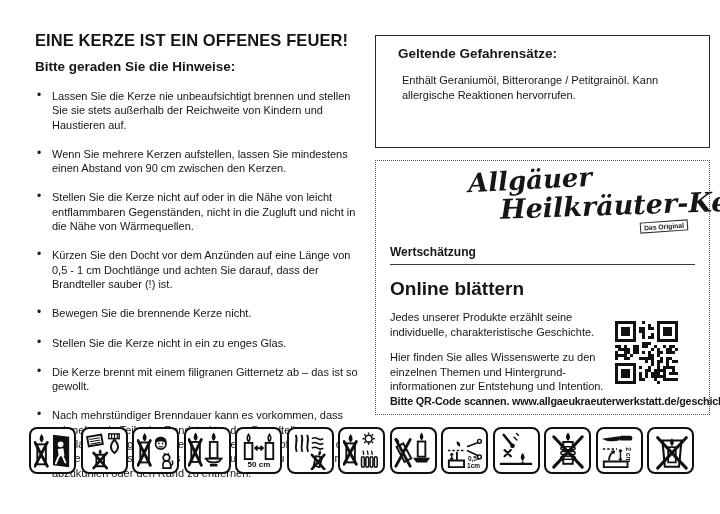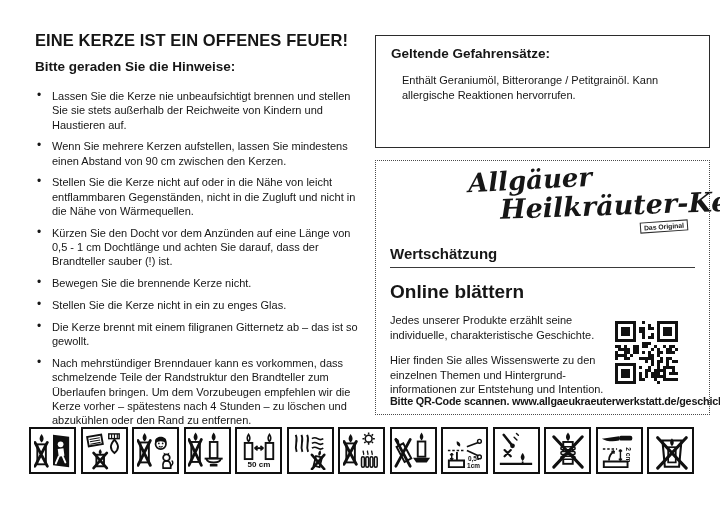--- a/index.html
+++ b/index.html
@@ -7,57 +7,57 @@
     width:720px;height:514px;position:relative;overflow:hidden;
     background:#ffffff;color:#161616;
     font-family:"Liberation Sans", sans-serif;
     -webkit-font-smoothing:antialiased;
   }
   
   .left-col{position:absolute;left:35px;top:31px;width:330px;}
   .main-heading{font-size:16.5px;font-weight:700;letter-spacing:.1px;margin:0 0 9px;}
   .sub-heading{font-size:13.5px;font-weight:700;margin:0 0 15px;}
   ul.hints{list-style:none;margin:0;padding:0;font-size:11px;line-height:1.3;}
-  ul.hints li{position:relative;padding-left:17px;margin-bottom:7.5px;}
+  ul.hints li{position:relative;padding-left:17px;margin-bottom:7.5px;margin-top:15px;}
   ul.hints li::before{content:"•";position:absolute;left:2px;top:-1px;font-size:12px;}
   
   .hazard-box{
     position:absolute;left:375px;top:35px;width:335px;height:113px;
     border:1.3px solid #2b2b2b;box-sizing:border-box;padding:10px 14px;
   }
-  .hazard-title{font-size:13.5px;font-weight:700;margin:0 1px 11px;}
+  .hazard-title{font-size:13.5px;font-weight:700;margin:0 8px 11px;}
   .hazard-body{font-size:11px;line-height:1.32;margin:12px;}
   .brand-box{
     position:absolute;left:375px;top:160px;width:335px;height:255px;
     border:1.6px dotted #4a4a4a;box-sizing:border-box;padding:8px 14px;
   }
   .logo{position:relative;height:74px;}
   .logo-line{font-family:"DejaVu Serif", serif;font-style:italic;font-weight:700;position:absolute;white-space:nowrap;}
   .logo-line1{font-size:26px;left:78px;top:-4px;transform:rotate(-3deg);}
   .logo-line2{font-size:27px;left:110px;top:20px;transform:rotate(-2deg);}
   .logo-stamp{
     position:absolute;left:250px;top:52px;border:1px solid #2b2b2b;
     font-size:6.8px;font-weight:700;padding:1px 3px;transform:rotate(-4deg);
     font-style:normal;background:#fff;
   }
-  .value-title{font-size:15px;font-weight:700;margin:2px 0 0;}
+  .value-title{font-size:12px;font-weight:700;margin:2px 0 0;}
   .brand-rule{border:none;border-top:1.2px solid #3a3a3a;margin:5px 0 0;}
   .online-title{font-size:19px;font-weight:700;margin:13px 0 0;}
   .brand-para{font-size:11px;line-height:1.35;margin:10px 0 0;width:218px;}
   .qr{position:absolute;right:31px;top:160px;width:63px;height:63px;
       display:grid;grid-template-columns:repeat(21,3px);grid-auto-rows:3px;}
   .qr i{display:block;}
   .qr i.d{background:#111;}
   .qr-caption{position:absolute;left:14px;bottom:7px;font-size:10.8px;font-weight:700;
       letter-spacing:-0.2px;white-space:nowrap;margin:0;}
   
   .icon-strip{position:absolute;left:29px;top:427px;display:flex;gap:4.5px;}
   .icon-cell{
     width:47px;height:47px;box-sizing:border-box;border:2.6px solid #101010;
-    border-radius:0;background:#fff;display:flex;align-items:center;justify-content:center;
+    border-radius:8px;background:#fff;display:flex;align-items:center;justify-content:center;
     flex:0 0 auto;
   }
   .icon-cell svg{display:block;}
   svg text{font-family:"Liberation Sans", sans-serif;fill:#101010;}
 </style>
 </head>
 <body>
 
 <div class="left-col">
   <h1 class="main-heading">EINE KERZE IST EIN OFFENES FEUER!</h1>

